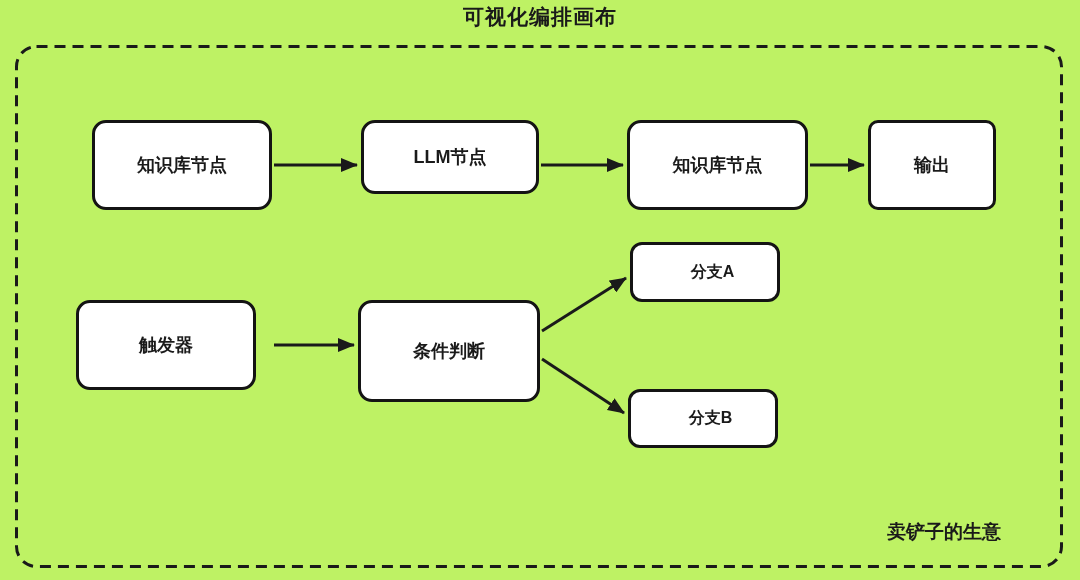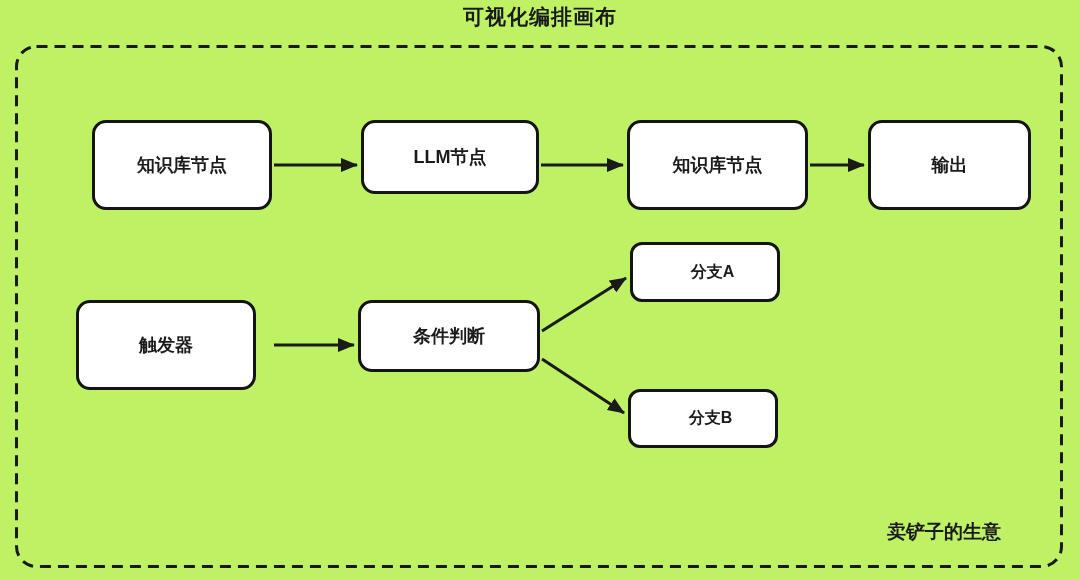--- a/index.html
+++ b/index.html
@@ -47,23 +47,23 @@
     color: #1a1a1a;
   }
   .node.small {
     font-size: 16px;
     border-radius: 12px;
     padding-left: 15px;
   }
   .n-input      { left: 92px;  top: 120px; width: 180px; height: 90px; }
   .n-llm        { left: 361px; top: 120px; width: 178px; height: 74px; }
   .n-knowledge  { left: 627px; top: 120px; width: 181px; height: 90px; justify-content: center; }
-  .n-output     { left: 868px; top: 120px; width: 163px; height: 90px; }
+  .n-output     { left: 868px; top: 120px; width: 128px; height: 90px; border-radius: 10px; }
   .n-trigger    { left: 76px;  top: 300px; width: 180px; height: 90px; }
-  .n-condition  { left: 358px; top: 300px; width: 182px; height: 72px; }
+  .n-condition  { left: 358px; top: 300px; width: 182px; height: 102px; }
   .n-branch-a   { left: 630px; top: 242px; width: 150px; height: 60px; }
   .n-branch-b   { left: 628px; top: 389px; width: 150px; height: 59px; }
   .footer-products {
     position: absolute;
     left: 364px;
     top: 516px;
     font-size: 20px;
     font-weight: 600;
     color: #7d7d7d;
   }

